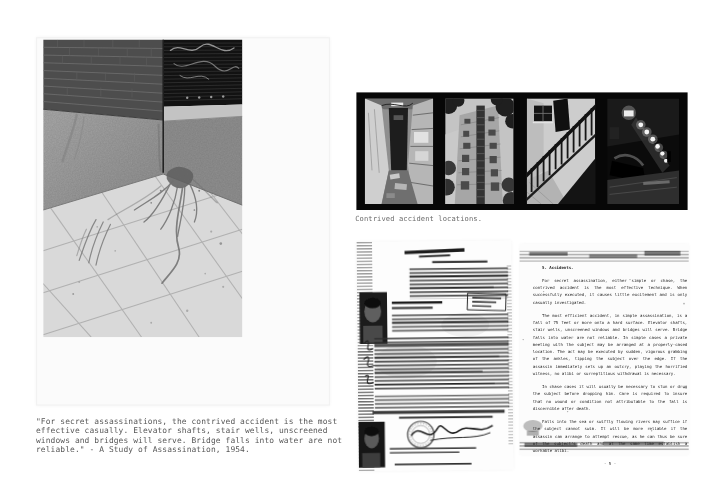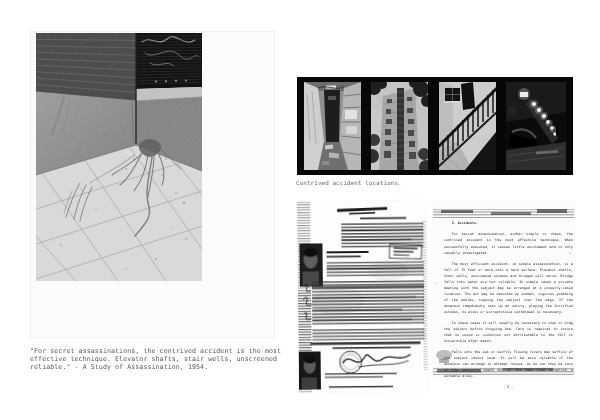--- a/index.html
+++ b/index.html
@@ -189,21 +189,22 @@
     <g fill="#6f6f6f" opacity="0.8">
       <circle cx="98" cy="126" r="0.8"></circle>
         <circle cx="130" cy="126" r="0.8"></circle>
       <circle cx="126" cy="142" r="0.7"></circle>
         <circle cx="90" cy="136" r="0.7"></circle>
     </g>
   </svg>
 
   <div class="abs caption-block">
     <div>"For secret assassinations, the contrived accident is the most</div>
-    <div>effective technique. Elevator shafts, stair wells, unscreened</div>
+    <div>effective casually. Elevator shafts, stair wells, unscreened</div>
+    <div>windows and bridges will serve. Bridge falls into water are not</div>
     <div>reliable." - A Study of Assassination, 1954.</div>
   </div>
 
   <div class="abs filmstrip">
 
     <svg width="57" height="88" viewBox="0 0 57 88">
       <rect width="57" height="88" fill="#8f8f8f"></rect>
       <polygon points="0,0 57,0 40,9 16,9" fill="#6d6d6d"></polygon>
       <polygon points="0,0 14,6 20,60 14,88 0,88" fill="#cfcfcf"></polygon>
       <polygon points="57,0 57,88 40,88 36,56 40,6" fill="#b6b6b6"></polygon>

